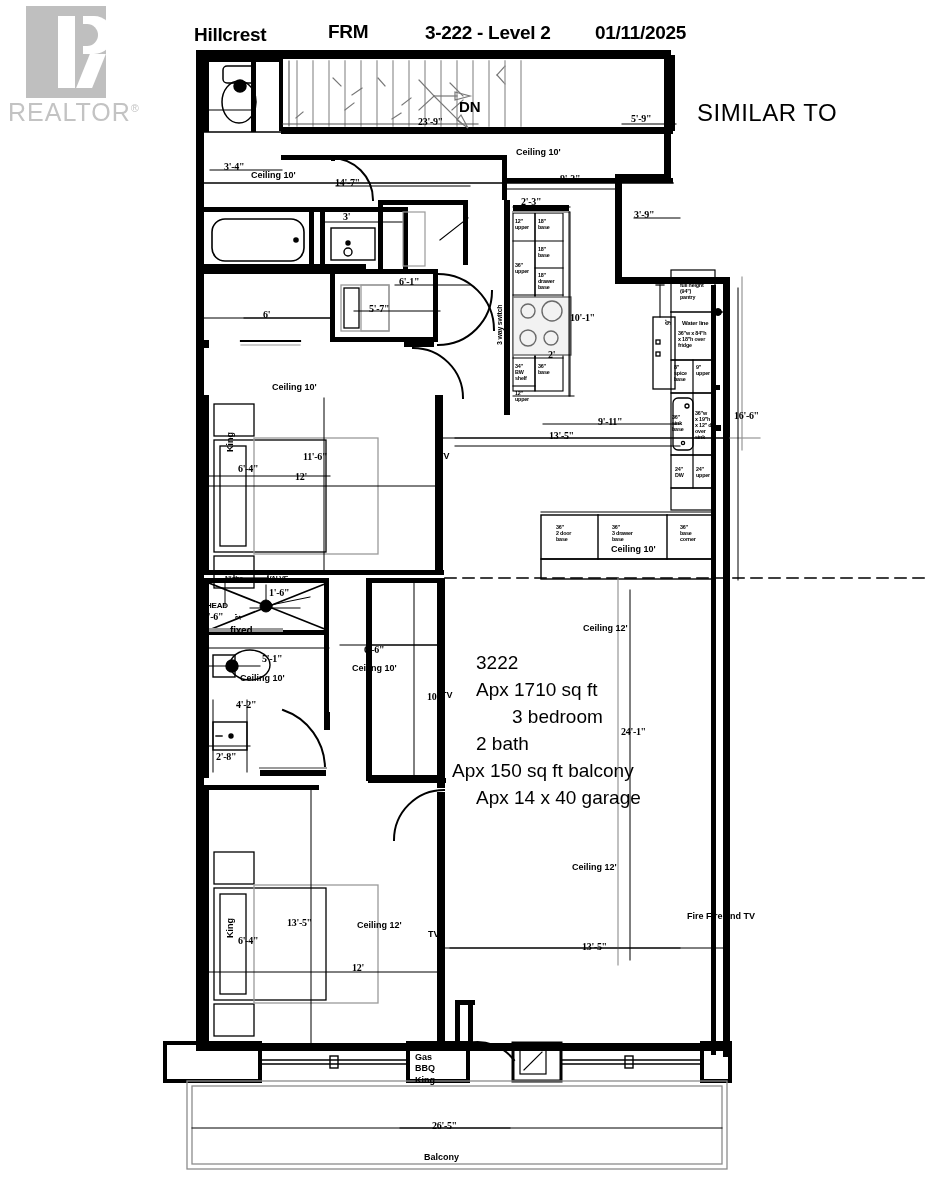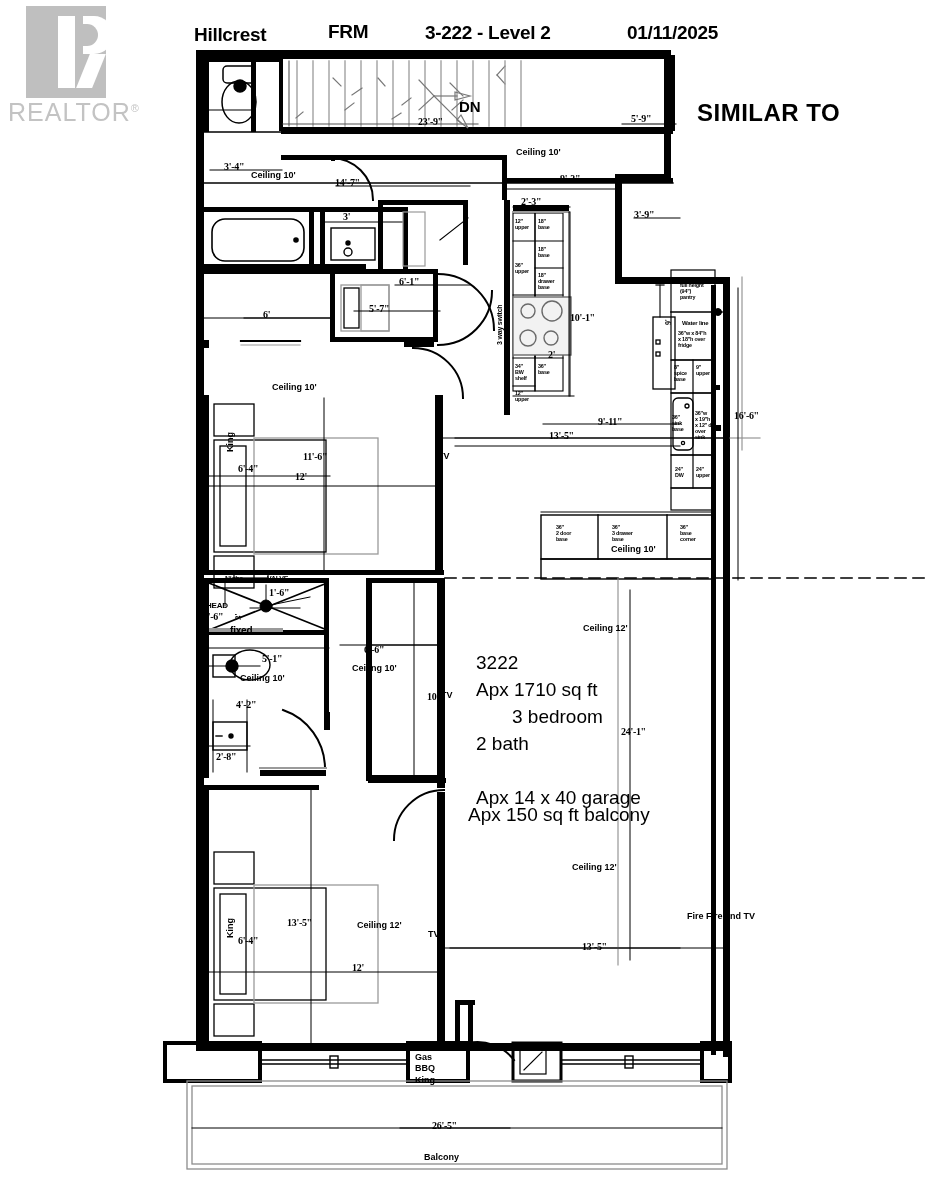--- a/index.html
+++ b/index.html
@@ -7,21 +7,21 @@
   body{font-family:"Liberation Sans",sans-serif;color:#000;}
   #page{position:relative;width:927px;height:1200px;overflow:hidden;background:#fff;}
   .txt{position:absolute;white-space:pre;line-height:1.05;}
 
   
   #header{position:absolute;left:0;top:8px;width:927px;height:38px;}
   #header .h{position:absolute;font-weight:bold;font-size:19px;letter-spacing:-0.3px;}
   #hl-hill{left:194px;top:16px;}
   #hl-frm{left:328px;top:13px;}
   #hl-unit{left:425px;top:14px;}
-  #hl-date{left:627px;top:14px;}
+  #hl-date{left:595px;top:14px;}
 
   
   #realtor{position:absolute;left:6px;top:6px;width:115px;height:122px;opacity:.85;}
   #realtor .box{position:absolute;left:20px;top:0px;width:80px;height:92px;background:#b4b4b4;}
   #realtor .bar{position:absolute;left:32px;top:10px;width:17px;height:72px;background:#fff;}
   #realtor .stem{position:absolute;left:57px;top:10px;width:30px;height:38px;background:#fff;border-radius:0 19px 19px 0;}
   #realtor .hole{position:absolute;left:57px;top:18px;width:15px;height:22px;background:#b4b4b4;border-radius:0 11px 11px 0;}
   #realtor .leg{position:absolute;left:57px;top:48px;width:16px;height:34px;background:#fff;transform:skewX(-22deg);}
   #realtor .word{position:absolute;left:2px;top:92px;font-size:25px;letter-spacing:1px;color:#b9b9b9;font-family:"Liberation Sans",sans-serif;}
   #realtor .reg{font-size:11px;vertical-align:super;}
@@ -402,21 +402,21 @@
 
   <div class="txt lbl" style="left:516px;top:148px;">Ceiling 10'</div>
   <div class="txt dim" style="left:335px;top:178px;">14'-7"</div>
   <div class="txt dim" style="left:560px;top:174px;">9'-3"</div>
 
   <div class="txt dim" style="left:224px;top:162px;">3'-4"</div>
   <div class="txt lbl" style="left:251px;top:171px;">Ceiling 10'</div>
 
   <div class="txt dim" style="left:631px;top:114px;">5'-9"</div>
   <div class="txt dim" style="left:634px;top:210px;">3'-9"</div>
-  <div class="txt similar" style="left:697px;top:100px;font-weight:bold;">SIMILAR TO</div>
+  <div class="txt similar" style="left:697px;top:100px;">SIMILAR TO</div>
 
   <div class="txt dim" style="left:343px;top:212px;">3'</div>
   <div class="txt dim" style="left:263px;top:310px;">6'</div>
   <div class="txt dim" style="left:369px;top:304px;">5'-7"</div>
   <div class="txt dim" style="left:399px;top:277px;">6'-1"</div>
 
   <div class="txt dim" style="left:521px;top:197px;">2'-3"</div>
   <div class="txt dim" style="left:570px;top:313px;">10'-1"</div>
   <div class="txt dim" style="left:548px;top:350px;">2'</div>
   <div class="txt dim" style="left:598px;top:417px;">9'-11"</div>
@@ -509,21 +509,21 @@
   <div class="txt lbl" style="left:583px;top:624px;">Ceiling 12'</div>
   <div class="txt lbl" style="left:572px;top:863px;">Ceiling 12'</div>
   <div class="txt dim" style="left:621px;top:727px;">24'-1"</div>
   <div class="txt dim" style="left:582px;top:942px;">13'-5"</div>
   <div class="txt lbl" style="left:687px;top:911px;line-height:1.15;">Fire Fire and TV</div>
 
   <div class="txt info" style="left:476px;top:650px;">3222</div>
   <div class="txt info" style="left:476px;top:677px;">Apx 1710 sq ft</div>
   <div class="txt info" style="left:476px;top:704px;margin-left:36px;">3 bedroom</div>
   <div class="txt info" style="left:476px;top:731px;">2 bath</div>
-  <div class="txt info" style="left:468px;top:758px;margin-top:44px;">Apx 150 sq ft balcony</div>
+  <div class="txt info" style="left:452px;top:758px;">Apx 150 sq ft balcony</div>
   <div class="txt info" style="left:476px;top:785px;">Apx 14 x 40 garage</div>
 
   <div class="txt lbl" style="left: 226px; top: 938px; transform: rotate(-90deg); transform-origin: 0px 0px;">King</div>
   <div class="txt dim" style="left:238px;top:936px;">6'-4"</div>
   <div class="txt dim" style="left:287px;top:918px;">13'-5"</div>
   <div class="txt dim" style="left:352px;top:963px;">12'</div>
   <div class="txt lbl" style="left:357px;top:921px;">Ceiling 12'</div>
   <div class="txt lbl" style="left:428px;top:930px;">TV</div>
 
   <div class="txt lbl" style="left:415px;top:1052px;line-height:1.25;">Gas

